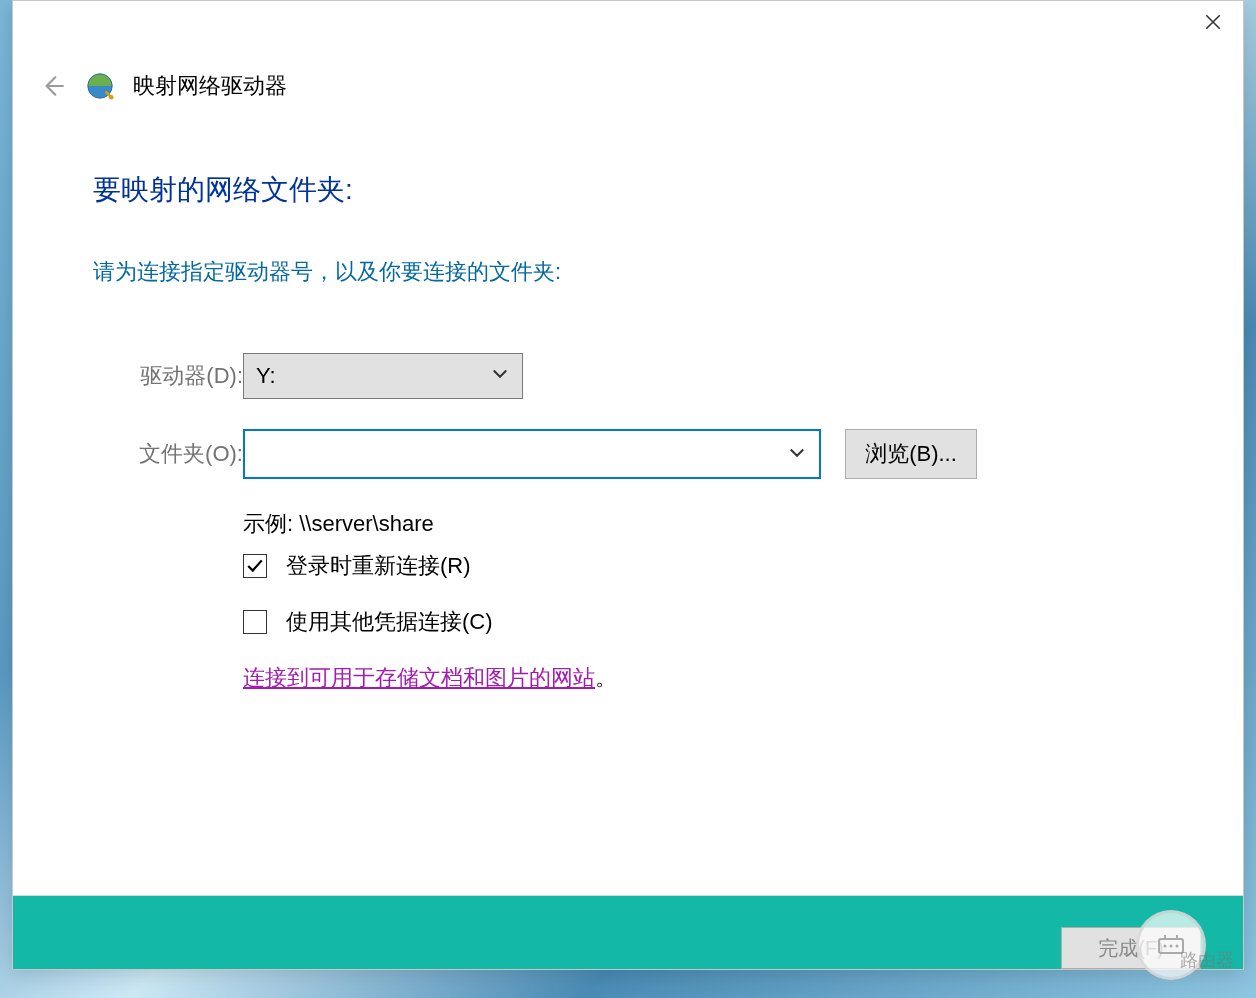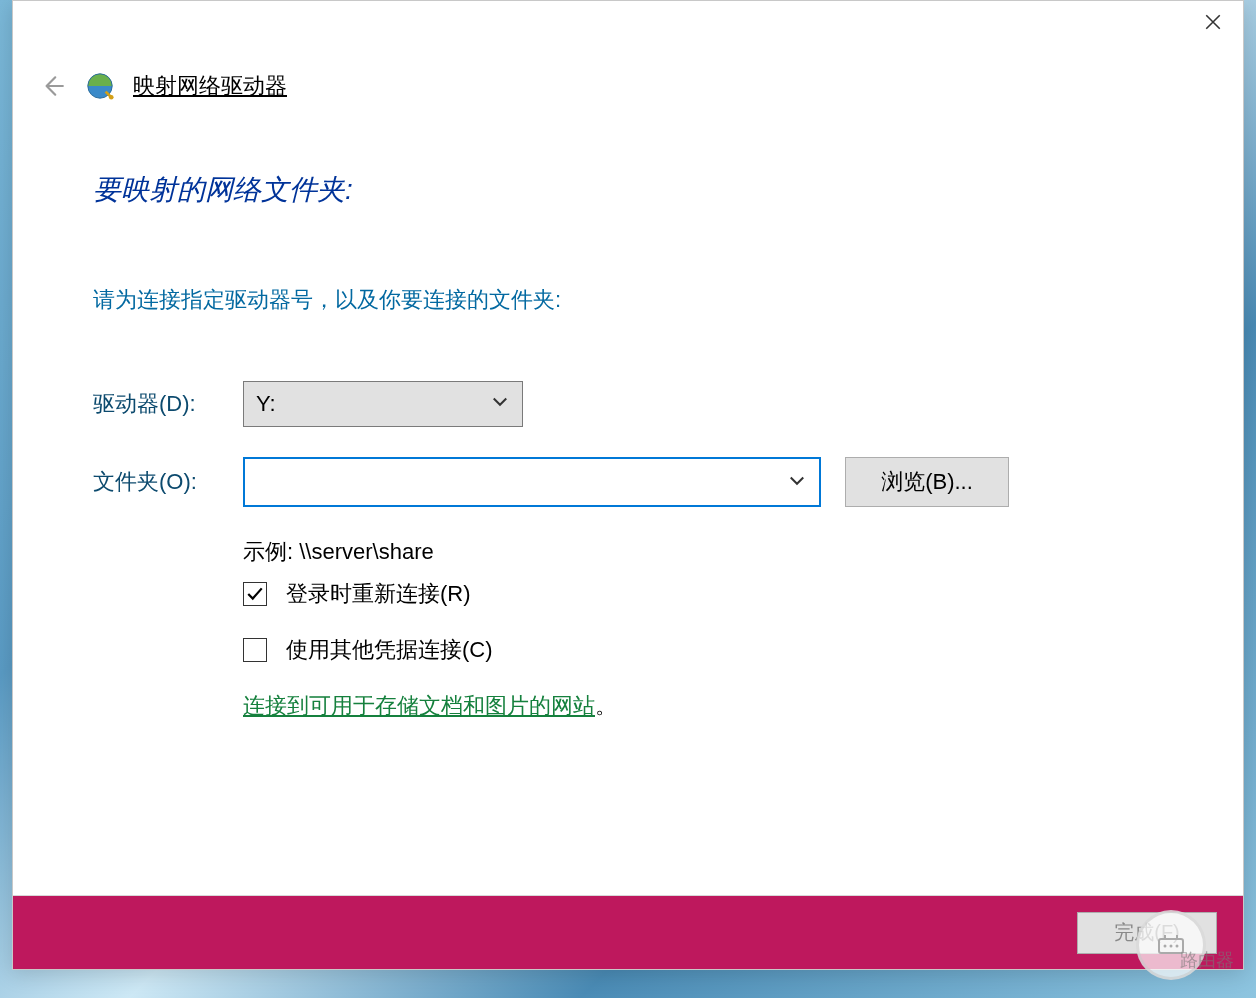--- a/index.html
+++ b/index.html
@@ -33,21 +33,20 @@
     align-items: center;
     justify-content: center;
     cursor: pointer;
   }
   .close-btn svg { width: 18px; height: 18px; }
   .header-row {
     display: flex;
     align-items: center;
     gap: 18px;
     padding: 28px 0 0 24px;
-    text-decoration: underline;
   }
   .back-arrow {
     width: 30px; height: 30px;
     display: flex; align-items: center; justify-content: center;
     color: #8a8a8a;
     cursor: pointer;
   }
   .back-arrow svg { width: 26px; height: 26px; }
   .app-icon {
     width: 30px; height: 30px;
@@ -59,37 +58,37 @@
     color: #000;
     font-weight: 400;
   }
   .content {
     padding: 70px 0 0 80px;
   }
   .heading {
     font-size: 28px;
     color: #003399;
     font-weight: 400;
-    margin-bottom: 76px;
-    font-style: italic;
+    margin-bottom: 48px;
   }
   .instruction {
     font-size: 22px;
     color: #0369a1;
     margin-bottom: 66px;
   }
   .form-row {
     display: flex;
     align-items: center;
     margin-bottom: 30px;
   }
   .label {
     width: 150px;
     font-size: 22px;
-    color: #0c4a6e;
+    color: #737373;
+    text-align: right;
   }
   .drive-select {
     width: 280px;
     height: 46px;
     background: #e1e1e1;
     border: 1px solid #7a7a7a;
     display: flex;
     align-items: center;
     justify-content: space-between;
     padding: 0 12px;
@@ -104,21 +103,21 @@
     border: 2px solid #0078d7;
     display: flex;
     align-items: center;
     justify-content: flex-end;
     padding: 0 12px;
     cursor: text;
   }
   .folder-input .chev { color: #333; }
   .browse-btn {
     margin-left: 24px;
-    width: 164px;
+    width: 132px;
     height: 50px;
     background: #e1e1e1;
     border: 1px solid #adadad;
     font-size: 22px;
     display: flex;
     align-items: center;
     justify-content: center;
     cursor: pointer;
   }
   .indent-block {
@@ -141,41 +140,41 @@
     width: 24px; height: 24px;
     border: 1.5px solid #333;
     display: inline-flex;
     align-items: center;
     justify-content: center;
     background: #fff;
   }
   .cb.checked svg { display: block; }
   .cb svg { display: none; width: 18px; height: 18px; }
   .link {
-    color: #15803d;
+    color: #a21caf;
     text-decoration: underline;
     font-size: 22px;
     cursor: pointer;
   }
   .link-period {
     font-size: 22px;
     color: #000;
   }
   .footer {
     position: absolute;
     bottom: 0;
     left: 0;
     right: 0;
     height: 74px;
-    background: #be185d;
+    background: #14b8a6;
     border-top: 1px solid #d8d8d8;
     display: flex;
-    align-items: center;
+    align-items: flex-end;
     justify-content: flex-end;
-    padding-right: 26px;
+    padding-right: 42px;
     gap: 16px;
   }
   .footer-btn {
     width: 140px;
     height: 42px;
     background: #e1e1e1;
     border: 1px solid #adadad;
     font-size: 20px;
     display: flex;
     align-items: center;

